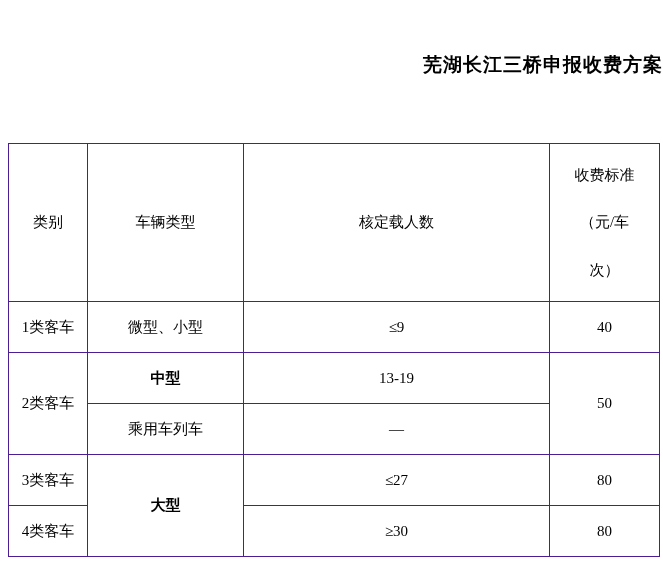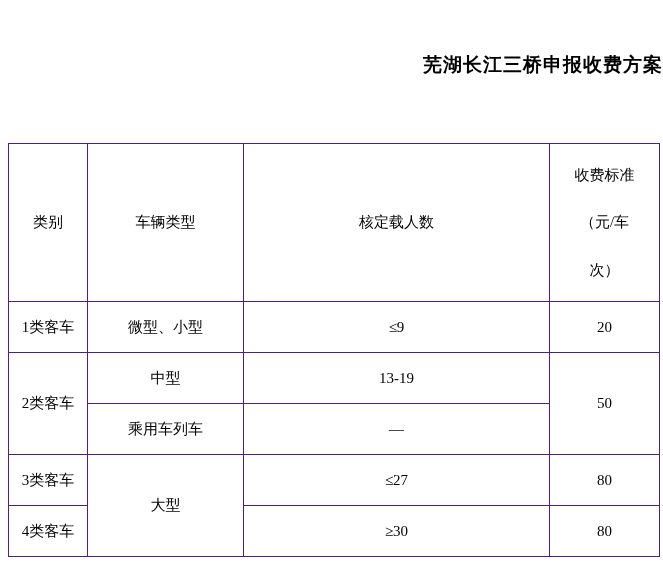--- a/index.html
+++ b/index.html
@@ -88,20 +88,21 @@
     font-size: 15px;
   }
   .row-normal td {
     height: 50px;
   }
   .row-sub td {
     height: 50px;
   }
   .big-type {
     font-size: 16px;
+    font-weight: bold;
   }
   .dash {
     font-size: 15px;
   }
 </style>
 </head>
 <body>
 
 <div class="page">
 
@@ -122,21 +123,21 @@
             <span>（元/车</span>
             <span>次）</span>
           </div>
         </td>
       </tr>
 
       <tr class="row-normal">
         <td class="cat-cell">1类客车</td>
         <td>微型、小型</td>
         <td>≤9</td>
-        <td>20</td>
+        <td>40</td>
       </tr>
 
       <tr class="row-sub">
         <td class="cat-cell" rowspan="2">2类客车</td>
         <td class="big-type">中型</td>
         <td>13-19</td>
         <td rowspan="2">50</td>
       </tr>
 
       <tr class="row-sub">

